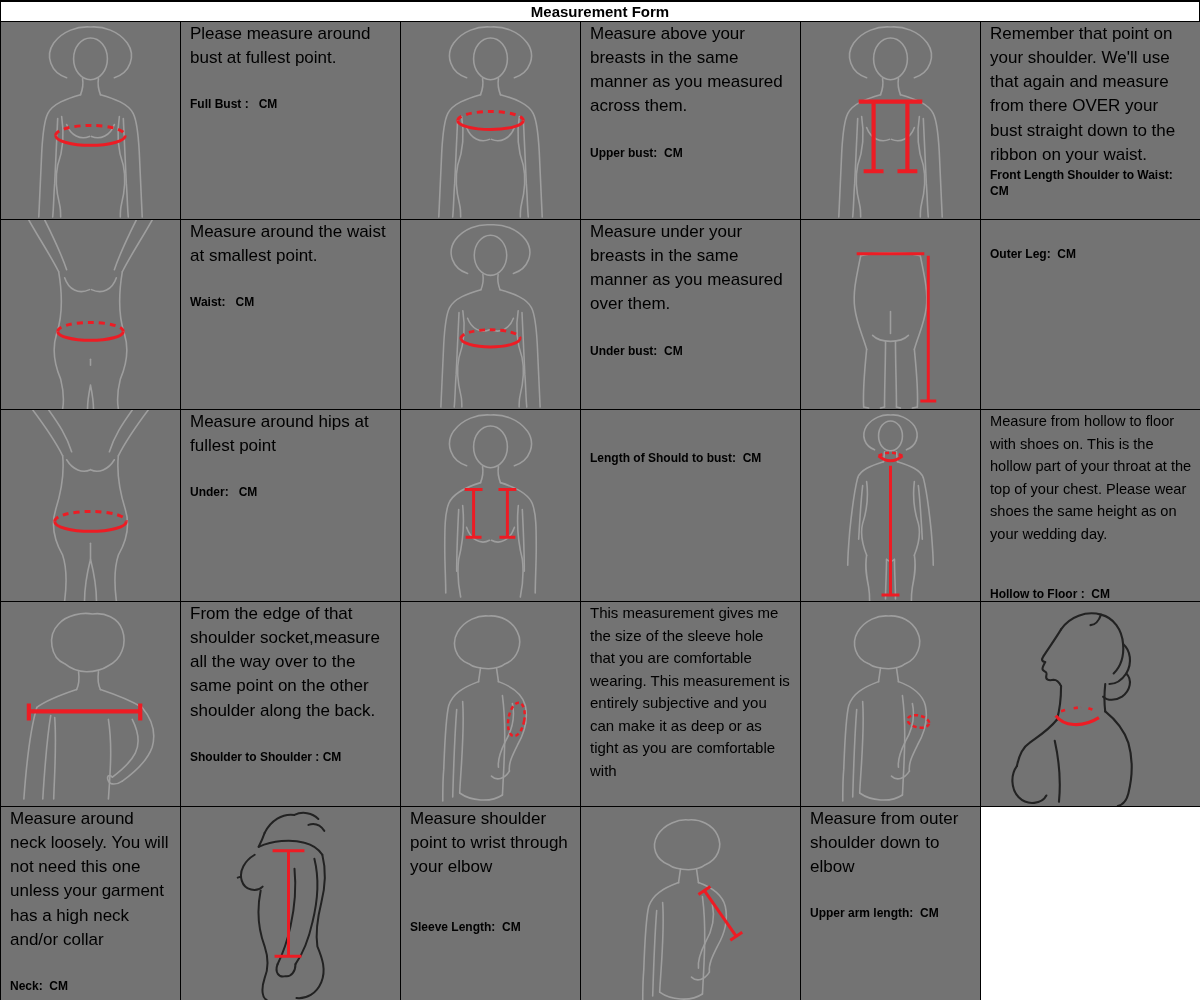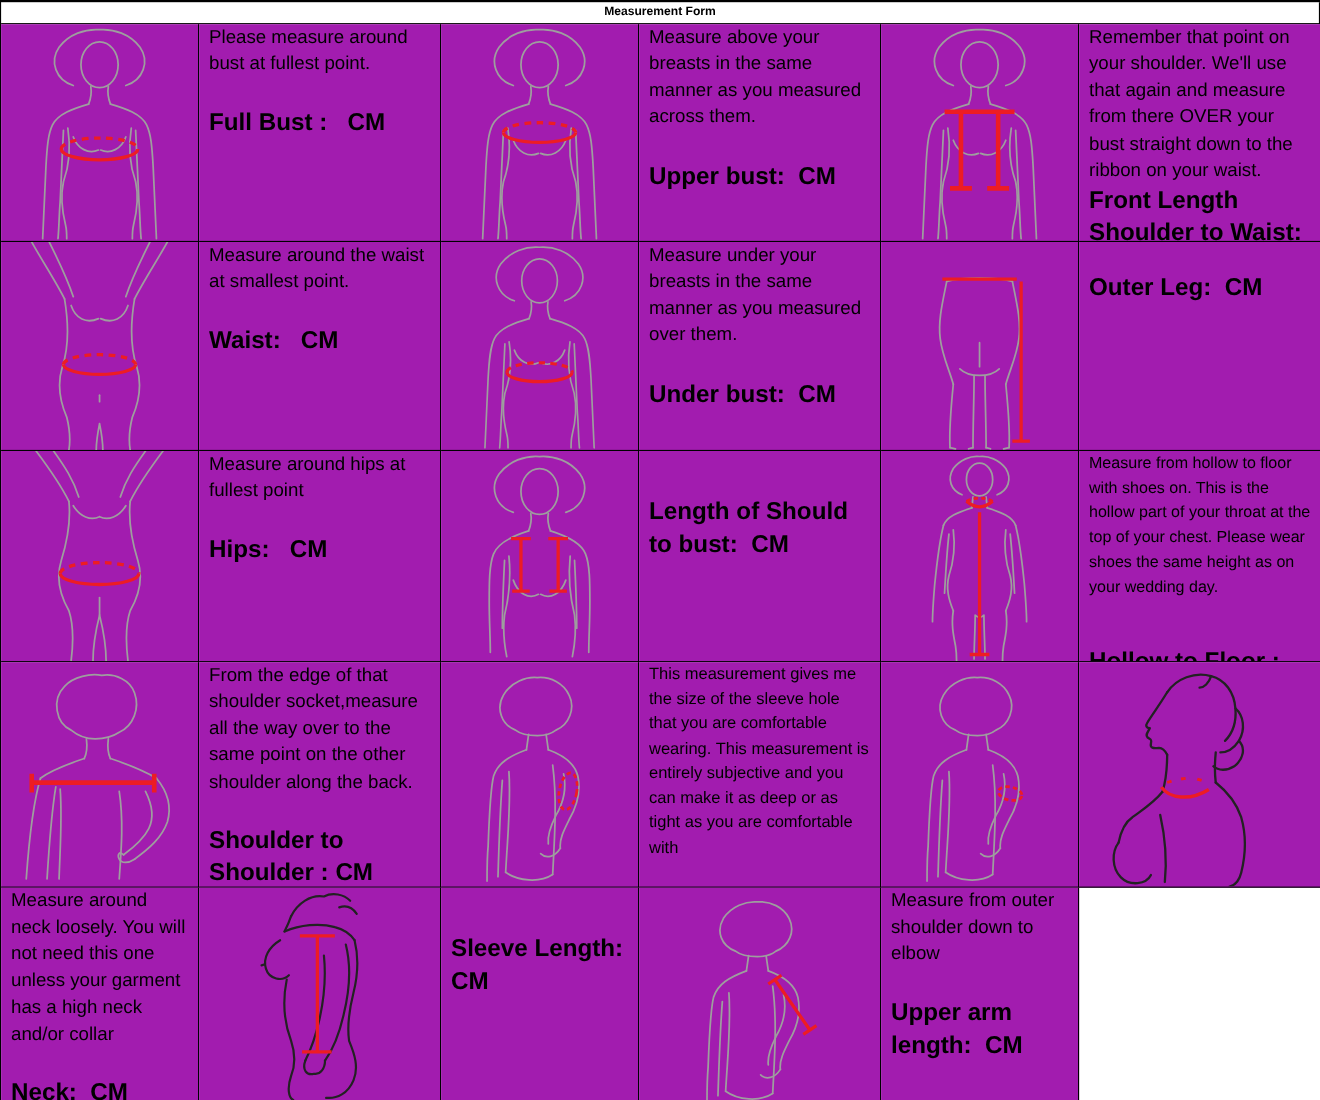--- a/index.html
+++ b/index.html
@@ -5,33 +5,33 @@
   :root{
     --red:#ed1c24;
     --sketch:#9e9e9e;
     --ink:#222222;
     --line:#000000;
   }
   *{box-sizing:border-box;margin:0;padding:0}
   body{background:#fff;font-family:"Liberation Sans", sans-serif;color:#000}
   .form{width:1200px;height:1000px;border-top:2px solid var(--line);border-left:1px solid var(--line);}
   .title-bar{
-    height:20px;line-height:19px;text-align:center;font-weight:bold;font-size:11px;
+    height:20px;line-height:19px;text-align:center;font-weight:bold;font-size:15px;
     border-bottom:1px solid var(--line);border-right:1px solid var(--line);
   }
   .grid{
     display:grid;
     grid-template-columns:180px 220px 180px 220px 180px 220px;
     grid-template-rows:198px 190px 192px 205px 194px;
   }
-  .cell{border-right:1px solid var(--line);border-bottom:1px solid var(--line);overflow:hidden;background:#a21caf}
+  .cell{border-right:1px solid var(--line);border-bottom:1px solid var(--line);overflow:hidden;background:#737373}
   .cell.img svg{width:100%;height:100%;display:block}
   .cell.txt{padding:0 8px 4px 9px;font-size:17px;line-height:1.42}
   .desc{white-space:pre-wrap}
-  .label{font-weight:bold;white-space:pre-wrap;font-size:22px;line-height:1.35}
+  .label{font-weight:bold;white-space:pre-wrap;font-size:12px;line-height:1.35}
   .small .desc{font-size:15px;line-height:1.5}
   .xsmall .desc{font-size:14.6px;line-height:1.55}
   .pt-4{padding-top:4px}.pt-6{padding-top:6px}.pt-8{padding-top:8px}.pt-10{padding-top:10px}
   .pt-14{padding-top:14px}.pt-16{padding-top:16px}.pt-32{padding-top:32px}.pt-38{padding-top:38px}
   .pt-40{padding-top:40px}.pt-42{padding-top:42px}.pt-44{padding-top:44px}.pt-48{padding-top:48px}
   .gap-0{margin-top:0}.gap-md{margin-top:26px}.gap-lg{margin-top:40px}
   
   .sk{fill:none;stroke:var(--sketch);stroke-width:1.6;stroke-linecap:round;stroke-linejoin:round}
   .ink{fill:none;stroke:var(--ink);stroke-width:2;stroke-linecap:round;stroke-linejoin:round}
   .red{fill:none;stroke:var(--red);stroke-width:3;stroke-linecap:butt}
@@ -174,21 +174,21 @@
         <path class="sk" d="M118,46 C116,66 120,84 125,100 C130,116 126,132 118,146 C114,158 114,176 116,192"></path>
         <path class="sk" d="M66,50 C72,60 82,64 90,60 M114,50 C108,60 98,64 90,60"></path>
         <path class="sk" d="M90,134 L90,150"></path>
         <path class="sk" d="M90,150 C86,166 84,180 84,192 M90,150 C94,166 96,180 96,192"></path>
         <path class="red" d="M54,112 A36,10 0 0 0 126,112"></path>
         <path class="red-dash" d="M54,112 A36,10 0 0 1 126,112"></path>
       </svg>
     </div>
     <div class="cell txt pt-44">
       <p class="desc">Measure around hips at fullest point</p>
-      <p class="label gap-md">Hips:   CM</p>
+      <p class="label gap-md">Under:   CM</p>
     </div>
 
     <div class="cell img">
       <svg viewBox="0 0 180 192">
         <ellipse class="sk" cx="90" cy="37" rx="17" ry="21"></ellipse>
         <path class="sk" d="M66,56 C50,51 44,34 53,21 C62,9 77,4 90,5 C103,4 118,9 127,21 C136,34 130,51 114,56"></path>
         <path class="sk" d="M82,57 C83,63 82,68 80,73 M98,57 C97,63 98,68 100,73"></path>
         <path class="sk" d="M80,73 C64,78 52,84 48,94 C44,104 44,120 44,138 C44,156 45,170 45,184"></path>
         <path class="sk" d="M100,73 C116,78 128,84 132,94 C136,104 136,120 136,138 C136,156 135,170 135,184"></path>
         <path class="sk" d="M58,100 C57,120 56,142 56,162 M122,100 C123,120 124,142 124,162"></path>
@@ -311,20 +311,21 @@
         <path class="ink" d="M54,48 C44,54 38,64 41,74 C44,84 56,86 62,80 M40,70 L37,71"></path>
         <path class="ink" d="M60,84 C56,104 58,124 64,140 C68,152 68,162 64,172 C60,184 62,192 66,194"></path>
         <path class="ink" d="M122,48 C126,64 125,80 121,96 C117,112 115,126 117,140 C122,152 126,164 121,176 C116,188 106,193 96,192"></path>
         <path class="ink" d="M114,52 C119,72 117,96 112,116 C108,134 102,148 95,158"></path>
         <path class="ink" d="M94,62 C96,82 94,102 90,120 C86,138 81,150 77,158"></path>
         <path class="ink" d="M77,158 C74,166 78,172 85,170 C91,171 95,165 95,158"></path>
         <path class="red" d="M72,44 L104,44 M88,44 L88,150 M74,150 L101,150"></path>
       </svg>
     </div>
     <div class="cell txt pt-32">
+      <p class="desc">Measure shoulder point to wrist through your elbow</p>
       <p class="label gap-lg">Sleeve Length:  CM</p>
     </div>
 
     <div class="cell img">
       <svg viewBox="0 0 180 194">
         <path class="sk" d="M68,58 C55,53 50,40 57,28 C64,17 78,12 88,13 C100,12 112,18 117,28 C123,40 117,53 105,58 C100,62 94,63 88,63 C80,63 73,62 68,58"></path>
         <path class="sk" d="M80,62 L78,76 M96,62 L98,76"></path>
         <path class="sk" d="M78,76 C62,82 52,88 48,100 C45,112 44,136 43,164 C42,176 42,186 42,194"></path>
         <path class="sk" d="M56,104 C54,130 53,158 52,190"></path>
         <path class="sk" d="M62,96 C64,124 61,152 59,186"></path>

